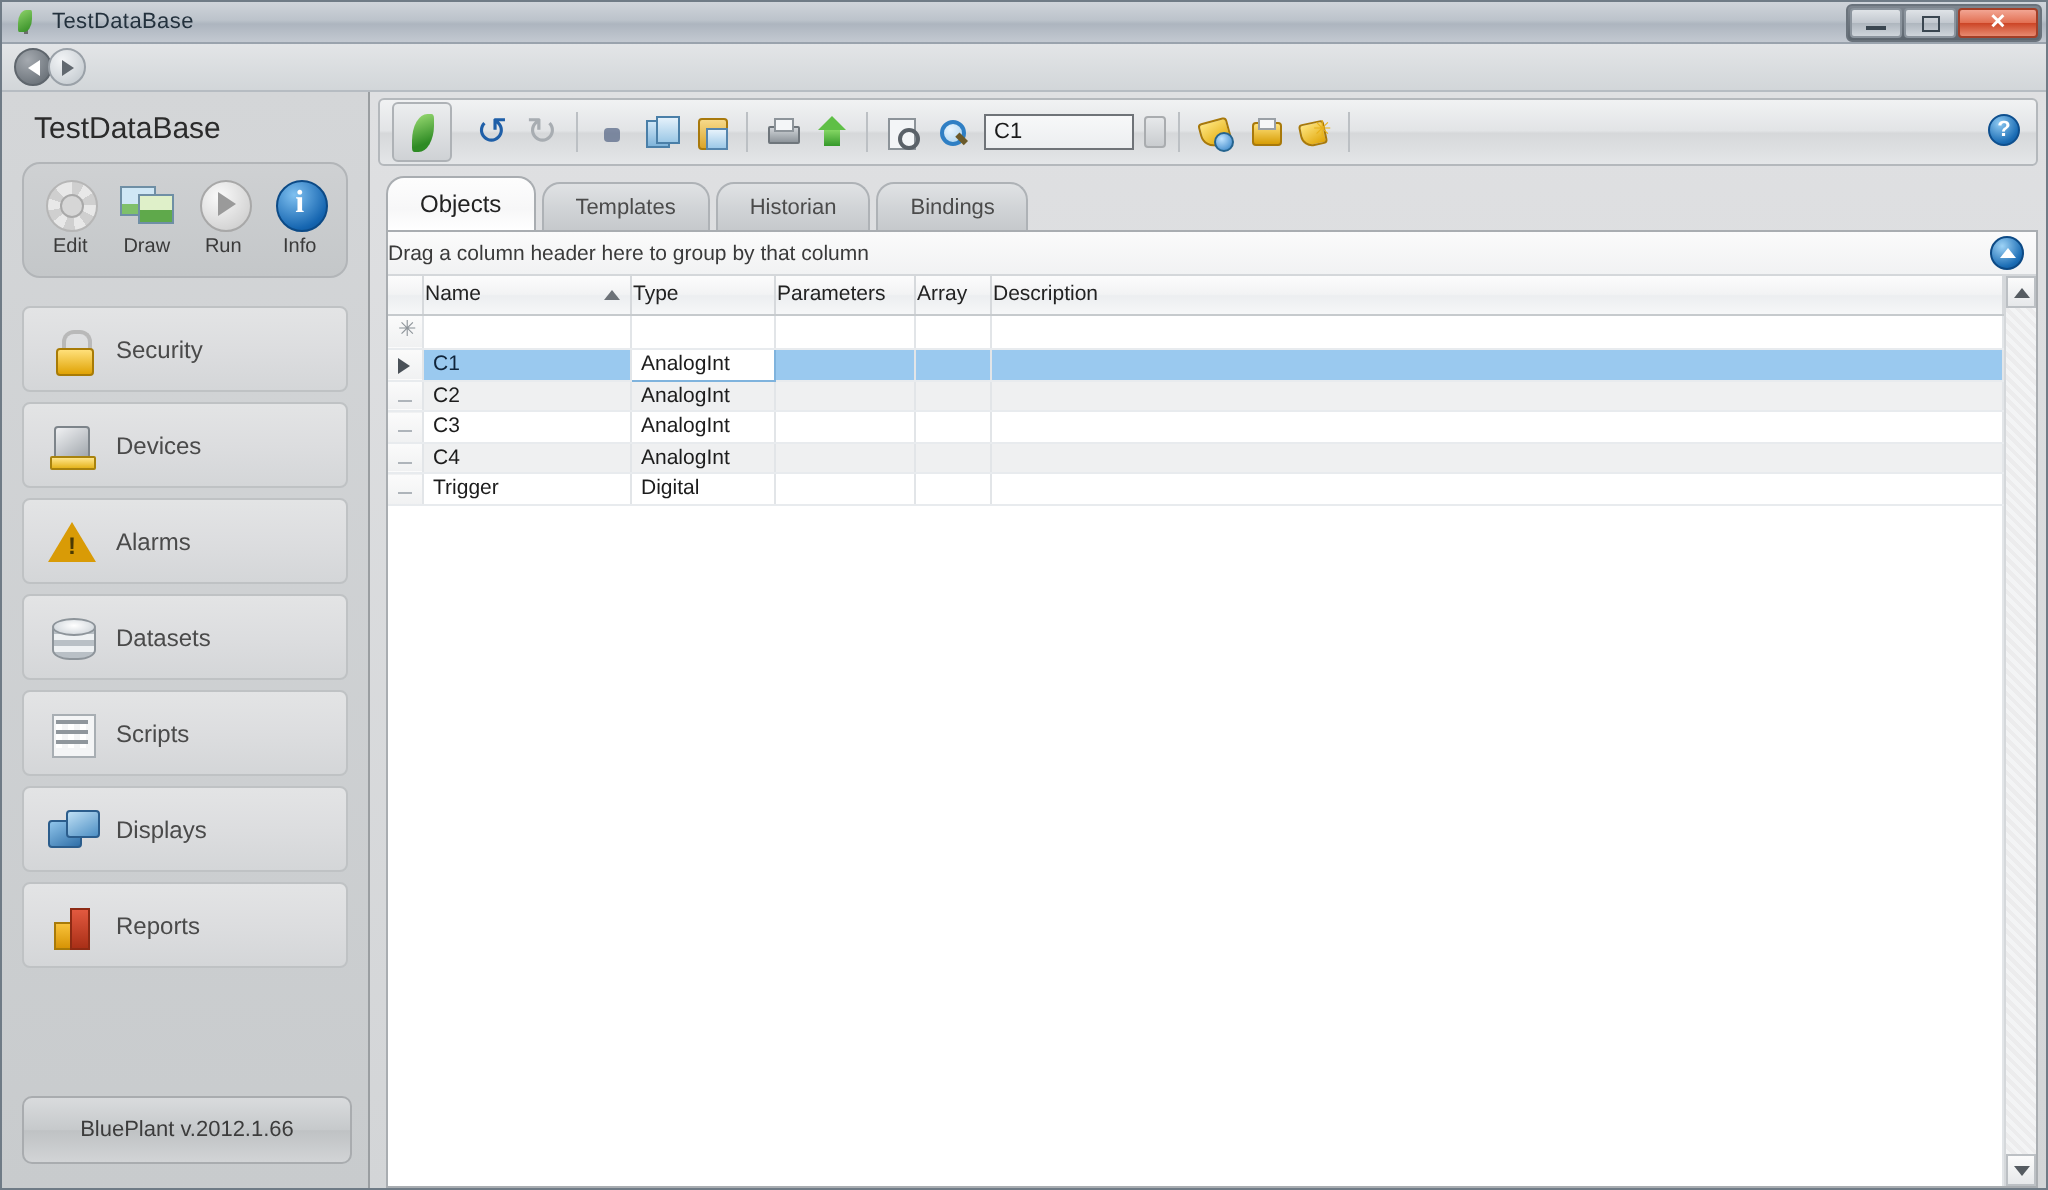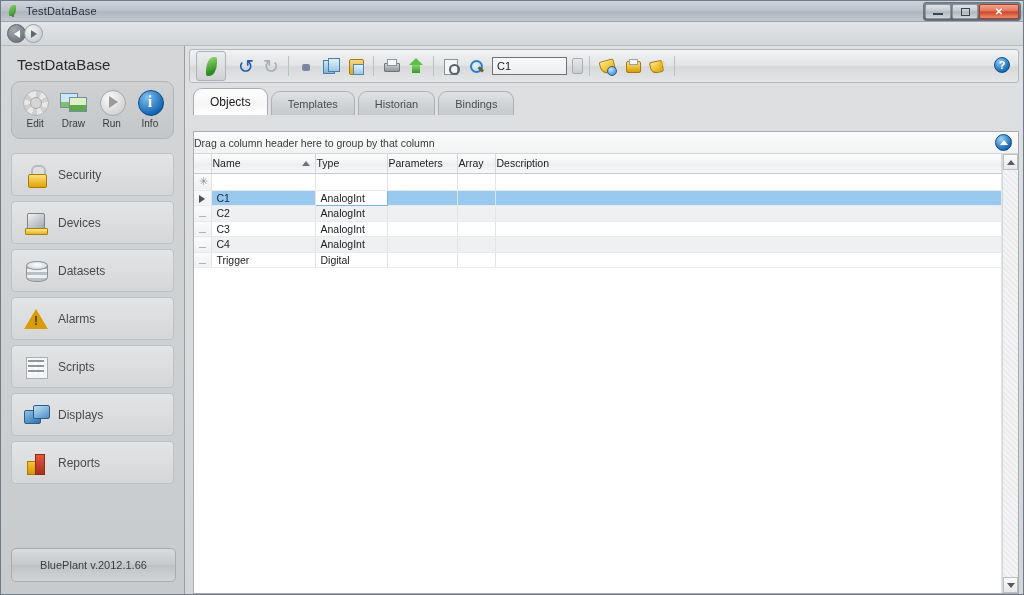--- a/index.html
+++ b/index.html
@@ -414,21 +414,21 @@
     background: radial-gradient(circle at 34% 27%, #8fcaf2, #1a6cb4 70%, #0f5091);
     border: 1px solid #0e4f8e;
     color: #fff; font: bold 11px "Liberation Sans", sans-serif;
     display: flex; align-items: center; justify-content: center;
     cursor: pointer;
   }
 
   
   .tabstrip {
     height: 27px; flex: 0 0 27px;
-    margin: 5px 4px 16px 8px;
+    margin: 5px 4px 0 8px;
     display: flex; align-items: flex-end; gap: 3px;
     position: relative; z-index: 2;
   }
   .tab {
     height: 24px; padding: 0 16px;
     display: flex; align-items: center; justify-content: center;
     font-size: 11px; color: #4b4b4b;
     background: linear-gradient(180deg,#e0e2e4 0%,#d0d3d6 55%,#c6c9cc 100%);
     border: 1px solid #aeb2b6; border-bottom: none;
     border-radius: 9px 9px 0 0;
@@ -636,26 +636,26 @@
       <div class="nav-list">
         <div class="nav-item">
           <span class="nico ico-lock"></span>
           <span class="nlabel">Security</span>
         </div>
         <div class="nav-item">
           <span class="nico ico-dev"></span>
           <span class="nlabel">Devices</span>
         </div>
         <div class="nav-item">
+          <span class="nico ico-alarm"></span>
+          <span class="nlabel">Alarms</span>
+        </div>
+        <div class="nav-item">
           <span class="nico ico-data"></span>
           <span class="nlabel">Datasets</span>
-        </div>
-        <div class="nav-item">
-          <span class="nico ico-alarm"></span>
-          <span class="nlabel">Alarms</span>
         </div>
         <div class="nav-item">
           <span class="nico ico-scr"></span>
           <span class="nlabel">Scripts</span>
         </div>
         <div class="nav-item">
           <span class="nico ico-disp"></span>
           <span class="nlabel">Displays</span>
         </div>
         <div class="nav-item">

